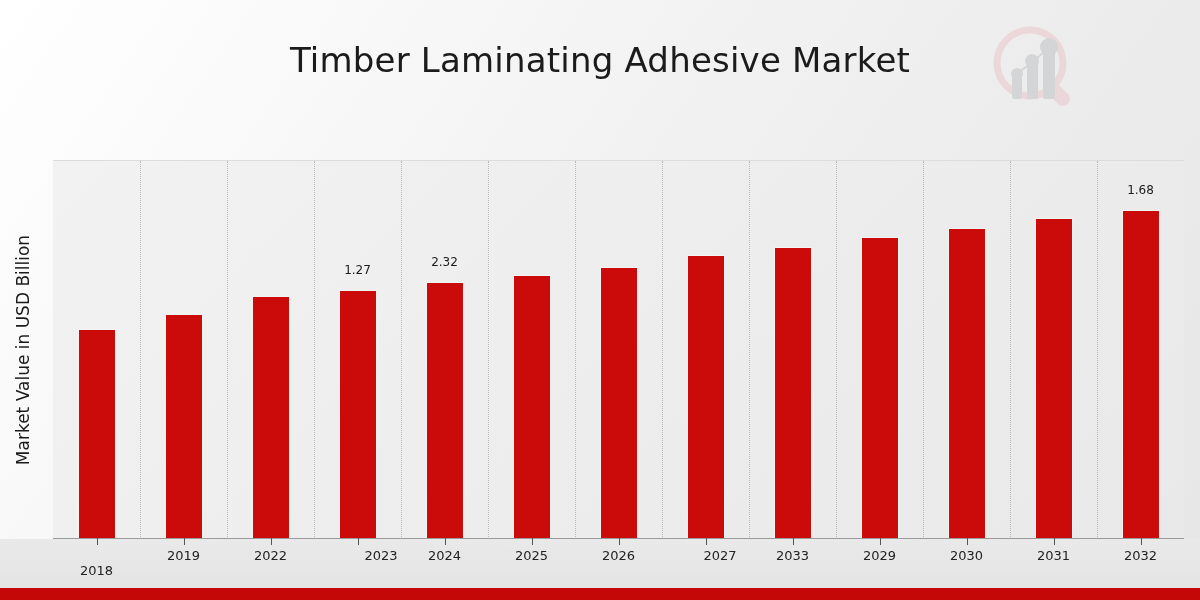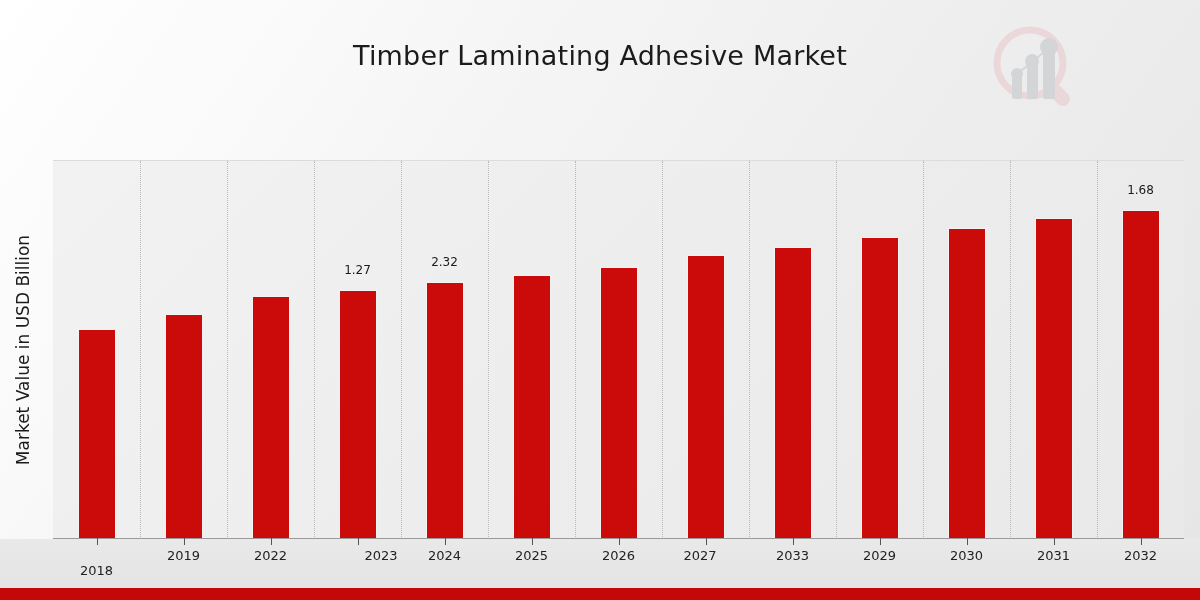--- a/index.html
+++ b/index.html
@@ -16,21 +16,21 @@
     background: linear-gradient(125deg, #ffffff 0%, #fafafa 18%, #f2f2f2 45%, #ececec 70%, #e6e6e6 100%);
   }
 
   
   #chart-title {
     position: absolute;
     left: 0;
     top: 40px;
     width: 1200px;
     text-align: center;
-    font-size: 27px;
+    font-size: 34px;
     font-weight: 400;
     color: #1b1b1b;
     letter-spacing: 0.2px;
   }
 
   
   #logo-watermark {
     position: absolute;
     left: 985px;
     top: 18px;
@@ -201,21 +201,21 @@
       <div class="tick-label" style="left: 230.5px; width: 80px;">2022</div>
       <div class="tick-mark" style="left: 357.5px;"></div>
       <div class="tick-label" style="left: 317.5px; width: 80px; text-align: right;">2023</div>
       <div class="tick-mark" style="left: 444.5px;"></div>
       <div class="tick-label" style="left: 404.5px; width: 80px;">2024</div>
       <div class="tick-mark" style="left: 531.5px;"></div>
       <div class="tick-label" style="left: 491.5px; width: 80px;">2025</div>
       <div class="tick-mark" style="left: 618.5px;"></div>
       <div class="tick-label" style="left: 578.5px; width: 80px;">2026</div>
       <div class="tick-mark" style="left: 705.5px;"></div>
-      <div class="tick-label" style="left: 660px; width: 80px;">2027</div>
+      <div class="tick-label" style="left: 680px; width: 80px;">2027</div>
       <div class="tick-mark" style="left: 792.5px;"></div>
       <div class="tick-label" style="left: 752.5px; width: 80px;">2033</div>
       <div class="tick-mark" style="left: 879.5px;"></div>
       <div class="tick-label" style="left: 839.5px; width: 80px;">2029</div>
       <div class="tick-mark" style="left: 966.5px;"></div>
       <div class="tick-label" style="left: 926.5px; width: 80px;">2030</div>
       <div class="tick-mark" style="left: 1053.5px;"></div>
       <div class="tick-label" style="left: 1013.5px; width: 80px;">2031</div>
       <div class="tick-mark" style="left: 1140.5px;"></div>
       <div class="tick-label" style="left: 1100.5px; width: 80px;">2032</div>

